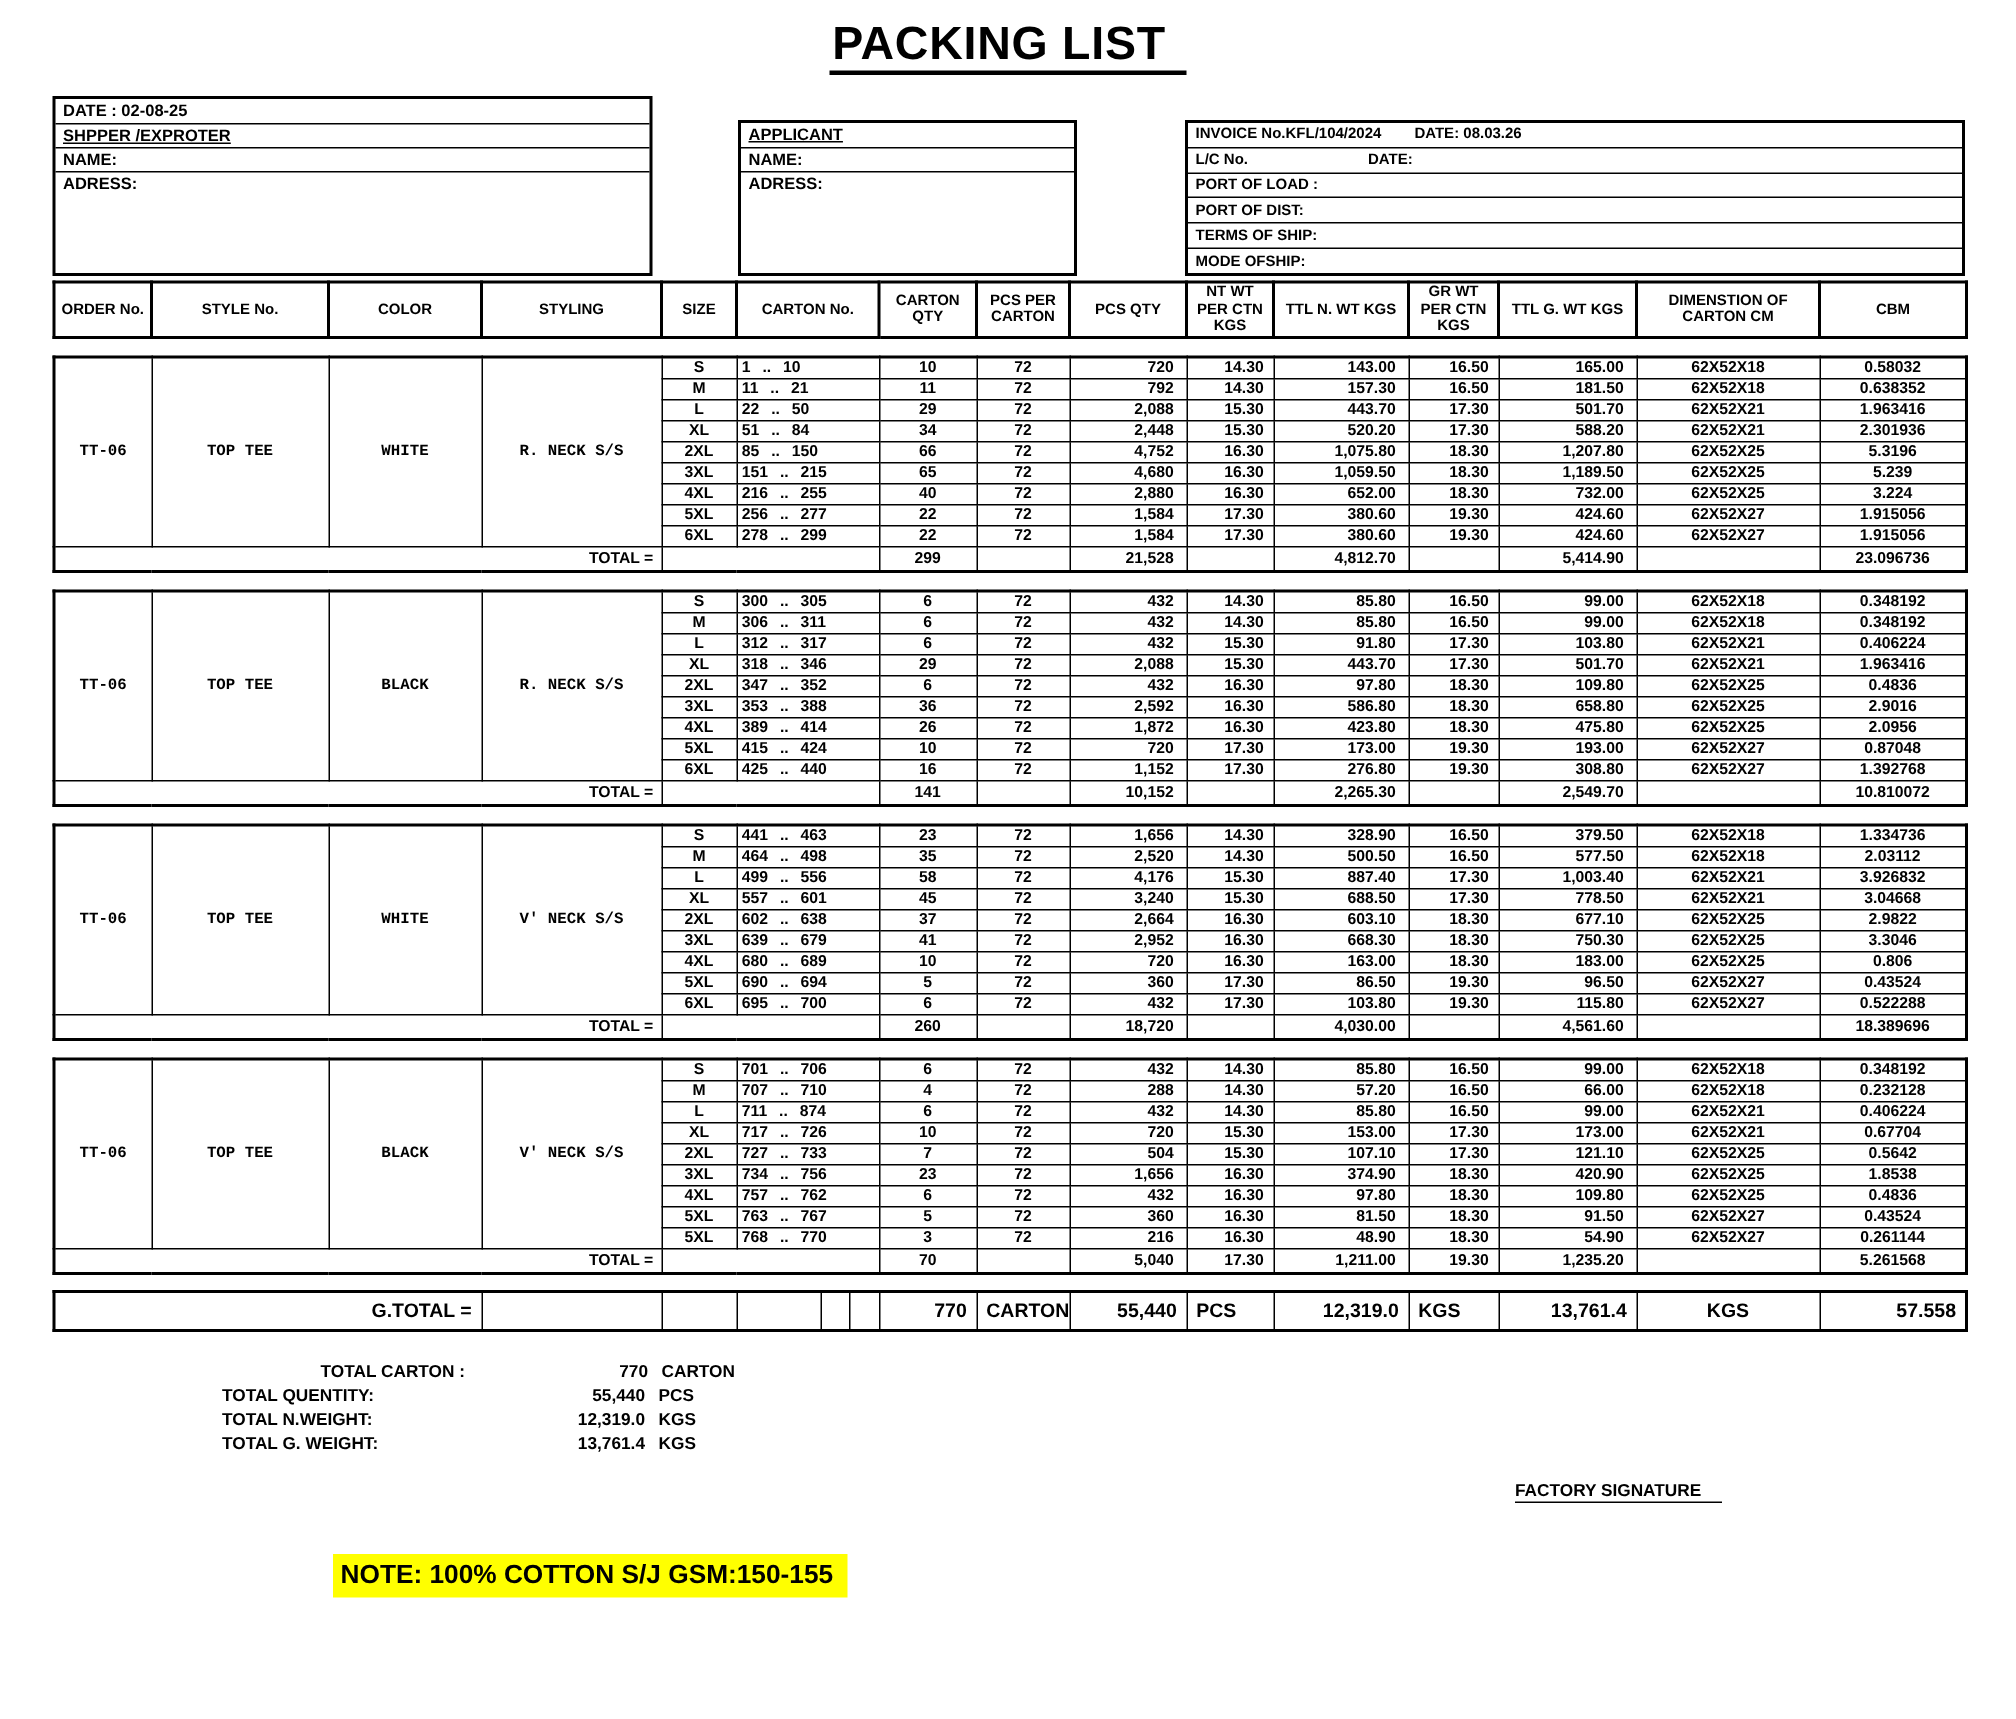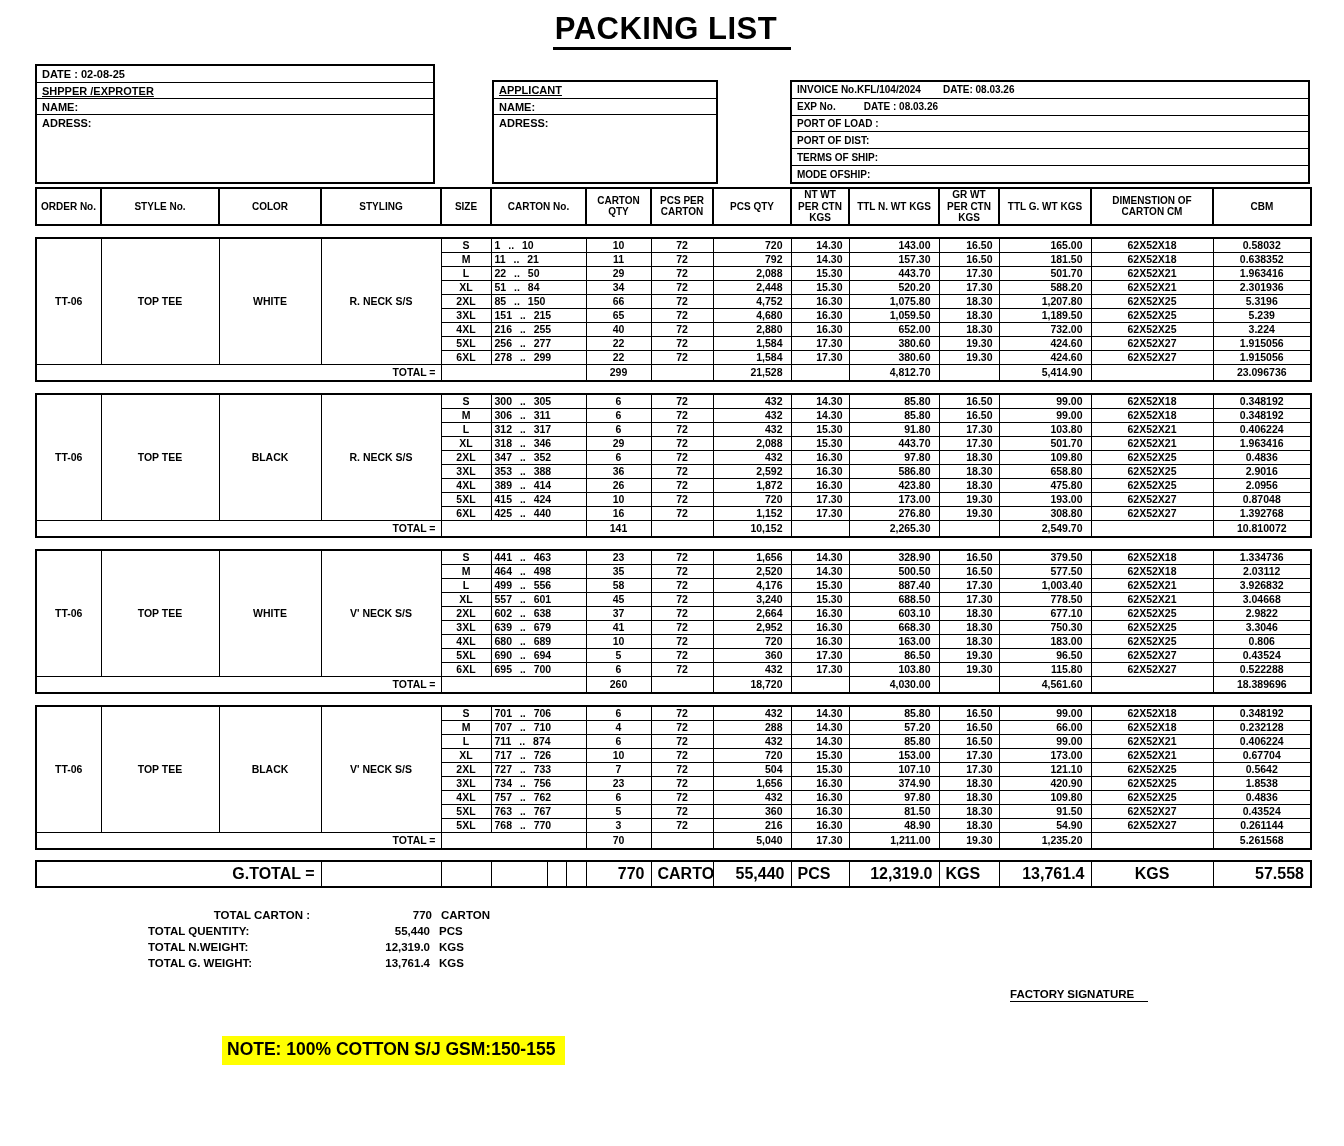--- a/index.html
+++ b/index.html
@@ -33,31 +33,31 @@
   
   table.grid{border-collapse:collapse;table-layout:fixed;width:1275px;margin-left:35px;background:#fff;}
   table.grid td,table.grid th{border:1px solid #000;padding:0 3px;font-size:10.5px;font-weight:bold;
     overflow:hidden;white-space:nowrap;box-sizing:border-box;}
   table.headgrid{border:2px solid #000;}
   table.headgrid th{border:2px solid #000;height:36px;white-space:normal;line-height:1.15;
     text-align:center;vertical-align:middle;font-size:10px;padding:0 1px;}
   table.blocktable{border:2px solid #000;margin-top:11px;}
   table.blocktable:first-of-type{margin-top:0;}
   table.grid td{height:13px;line-height:13px;}
-  td.lblcell{text-align:center;vertical-align:middle;font-size:10.5px;}
+  td.lblcell{text-align:center;vertical-align:middle;font-size:10.5px;font-family:Liberation Mono, monospace;}
   
   .c4,.c6,.c7,.c13,.c14{text-align:center;}
   .c5{text-align:left;word-spacing:5px;margin-top:15px;}
   .c8,.c10,.c12{text-align:right;padding-right:8px !important;}
   .c9,.c11{text-align:right;padding-right:6px !important;}
   tr.total-row td{height:15px;line-height:15px;border-top:1.5px solid #000;margin-top:36px;}
   td.t-label{text-align:right;padding-right:5px !important;}
   
   table.gtotal{border:2.5px solid #000;margin-top:10px;}
-  table.gtotal td{height:24px;line-height:24px;font-size:16px;}
+  table.gtotal td{height:24px;line-height:24px;font-size:13px;}
   td.g-label{text-align:right;font-size:10.5px;padding-right:6px !important;}
   td.g-num{text-align:right;padding-right:6px !important;}
   td.g-unit{text-align:left;padding-left:6px !important;}
   td.g-unit-c{text-align:center;}
   
   .summary{margin:19px 0 0 148px;font-size:11.5px;}
   .s-row{display:flex;height:16px;line-height:16px;}
   .s-label{width:162px;text-align:left;}
   .s-row.first .s-label{text-align:right;padding-right:2px;}
   .s-value{width:120px;text-align:right;}
@@ -86,22 +86,22 @@
     <div class="brow center-u">APPLICANT</div>
     <div class="brow">NAME:</div>
     <div class="brow grow">ADRESS:</div>
   </div>
   <div class="box invoice-box">
     <div class="inv-row">
       <span>INVOICE No.KFL/104/2024</span>
       <span class="inv-date m0">DATE: 08.03.26</span>
     </div>
     <div class="inv-row">
-      <span>EXP No.</span>
-      <span class="inv-date m2">DATE : 08.03.26</span>
+      <span>L/C No.</span>
+      <span class="inv-date m1">DATE:</span>
     </div>
     <div class="inv-row">
       <span>PORT OF LOAD :</span>
     </div>
     <div class="inv-row">
       <span>PORT OF DIST:</span>
     </div>
     <div class="inv-row">
       <span>TERMS OF SHIP:</span>
     </div>

